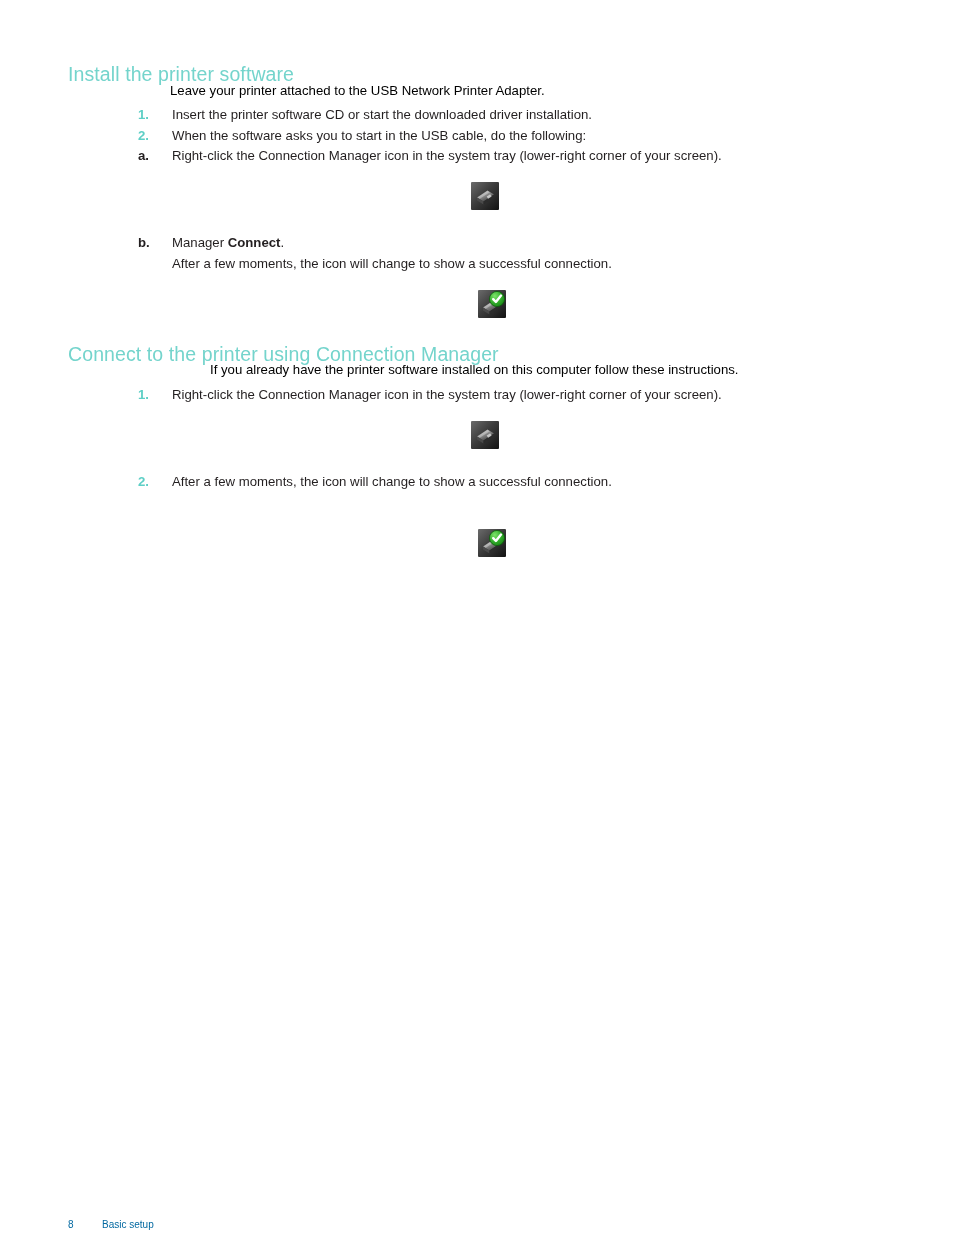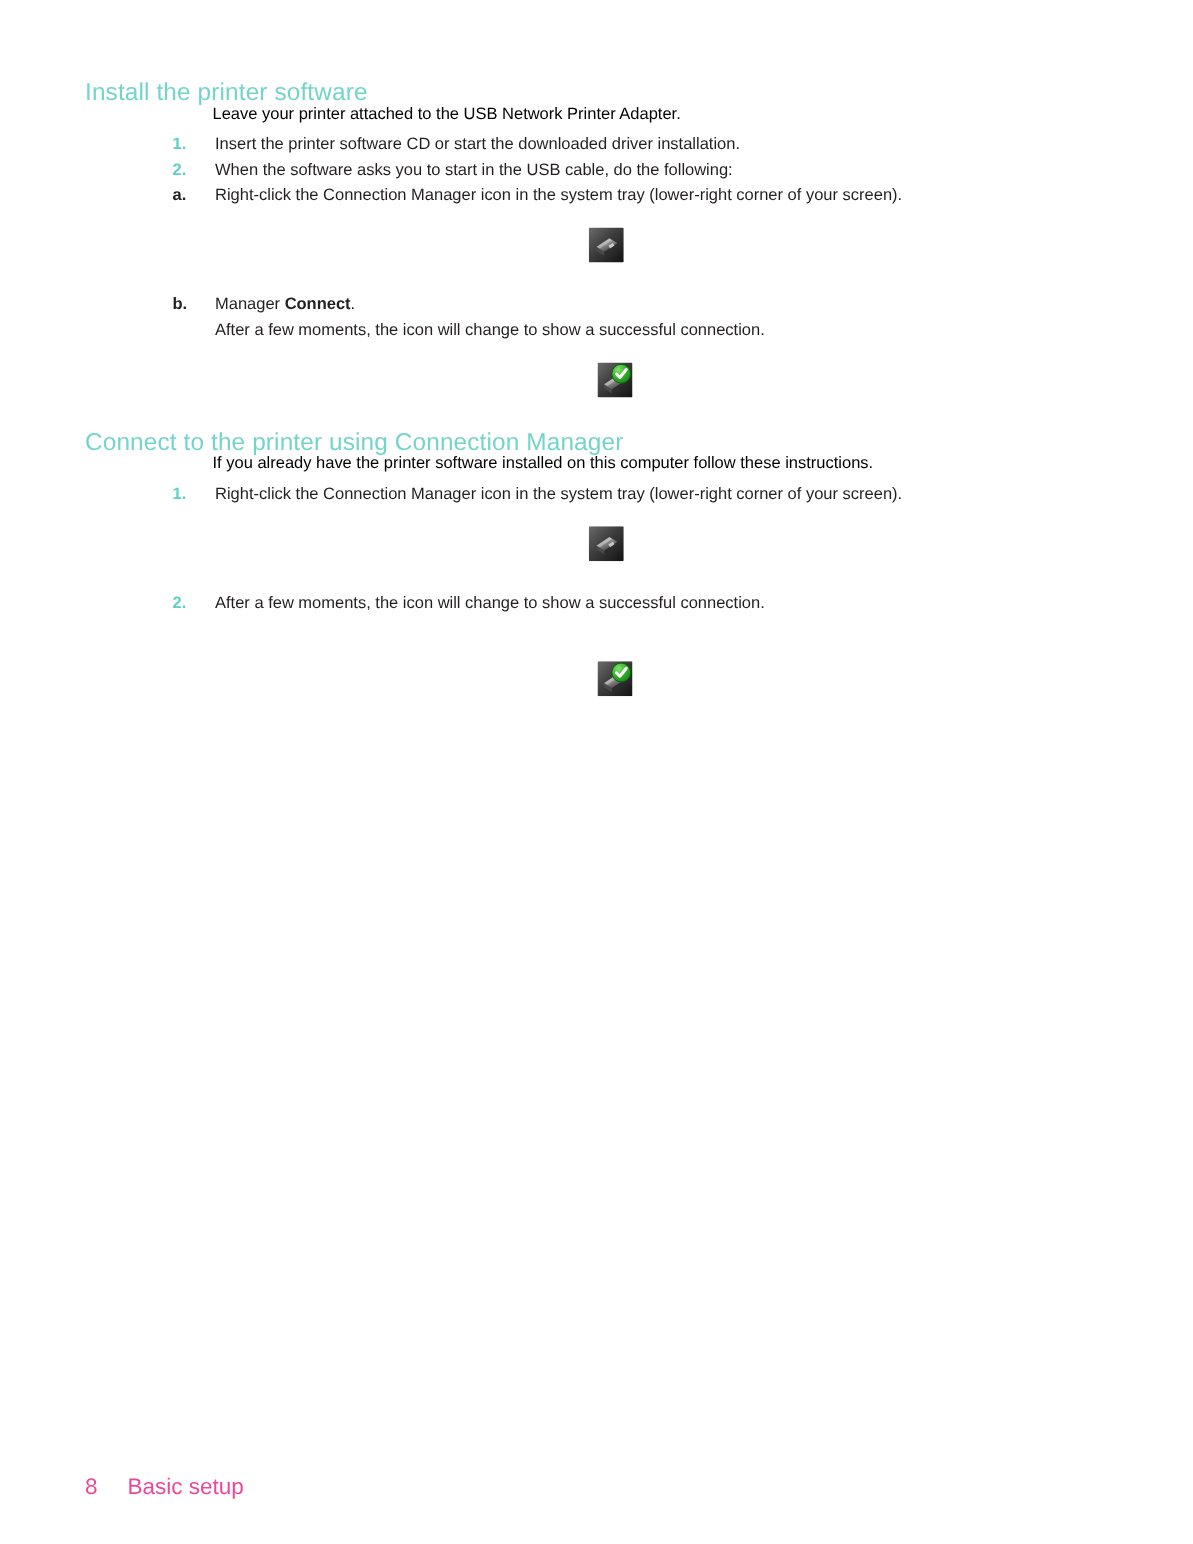--- a/index.html
+++ b/index.html
@@ -116,24 +116,24 @@
     width: 28px;
     height: 28px;
     display: block;
     border-radius: 1px;
   }
 
   
   .footer {
     position: absolute;
     left: 68px;
-    top: 1180px;
-    font-size: 18px;
+    top: 1216px;
+    font-size: 10px;
     line-height: 18px;
-    color: #ec4899;
+    color: #0369a1;
     white-space: nowrap;
   }
   .footer .pageno {
     display: inline-block;
     width: 34px;
   }
   .footer .secname {
     display: inline-block;
   }
 </style>
@@ -230,21 +230,21 @@
       </g>
       <g transform="translate(11,1)">
         <circle cx="8" cy="8" r="7.6" fill="url(#grn)" stroke="#0e5c0c" stroke-width="0.8"></circle>
         <path d="M4.2 8.2 L6.9 11.0 L12.0 4.6" fill="none" stroke="#ffffff" stroke-width="2.4" stroke-linecap="round" stroke-linejoin="round"></path>
       </g>
     </svg>
   </div>
 
   <h1 class="h1" id="heading-connect">Connect to the printer using Connection Manager</h1>
 
-  <div class="intro" style="top:361px;">If you already have the printer software installed on this computer follow these instructions.</div>
+  <div class="intro" style="top:361px;margin-left:40px;">If you already have the printer software installed on this computer follow these instructions.</div>
 
   <div class="list" style="top:385px;">
     <div class="li">
       <span class="marker">1.</span>
       <span>Right-click the Connection Manager icon in the system tray (lower-right corner of your screen).</span>
     </div>
   </div>
 
   <div class="icon-wrap" style="left:471px; top:421px;">
     <svg class="tray-icon" viewBox="0 0 28 28" xmlns="http://www.w3.org/2000/svg">

